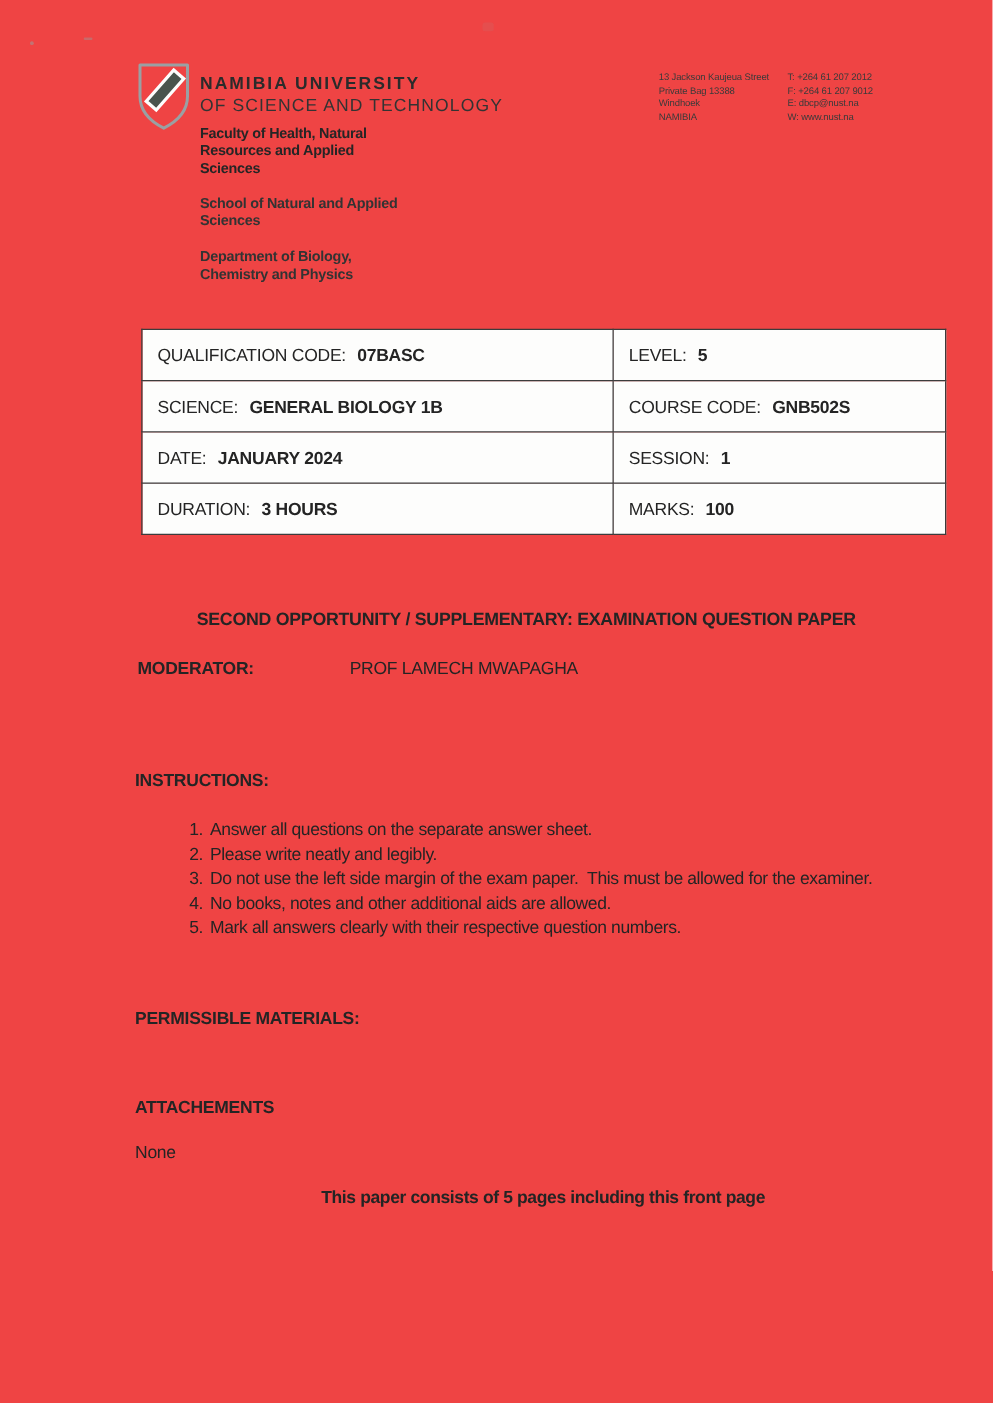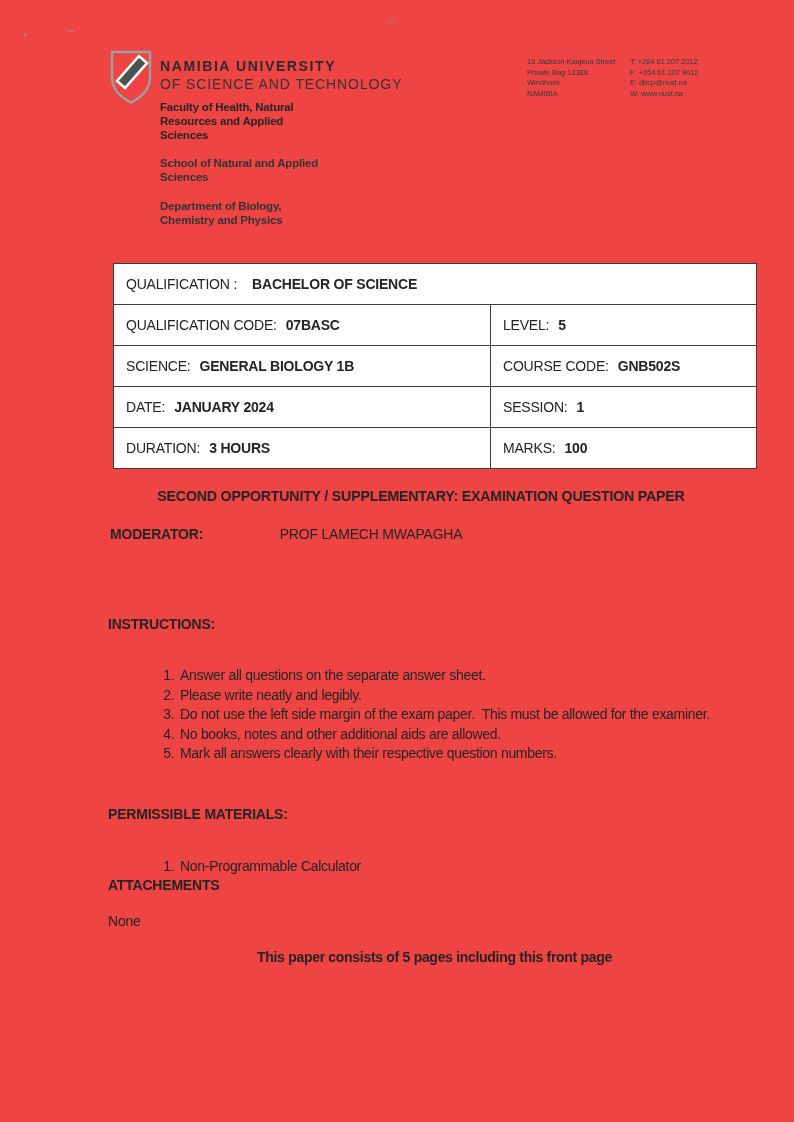--- a/index.html
+++ b/index.html
@@ -60,21 +60,21 @@
     font-size: 14.2px; font-weight: bold; letter-spacing: -0.2px; padding-left: 24px;
   }
 
   .person-row { font-size: 14px; letter-spacing: -0.2px; margin-bottom: 13px; }
   .person-label { display: inline-block; width: 166px; font-weight: bold; }
   .person-name { font-weight: 400; }
 
   .section-heading { font-size: 14px; font-weight: bold; letter-spacing: -0.2px; }
 
   ol.num-list {
-    margin: 16px; padding: 0 0 0 40px;
+    margin: 4px; padding: 0 0 0 40px;
     font-size: 14px; letter-spacing: -0.3px; line-height: 19.5px;
   }
   ol.num-list li { white-space: pre-wrap; margin: 0; padding-left: 2px; }
 
   .plain-text { font-size: 14px; letter-spacing: -0.2px; }
 
   .footer-note {
     width: 643px; text-align: center;
     font-size: 14px; font-weight: bold; letter-spacing: -0.3px;
   }
@@ -118,25 +118,20 @@
 F:  +264 61 207 9012
 E:  dbcp@nust.na
 W: www.nust.na</div>
 
   <table class="exam-table abs" style="left:113px; top:263px;">
     <colgroup>
         <col style="width:377px">
         <col style="width:266px">
       </colgroup>
     <tbody>
-        <tr>
-      <td colspan="2">
-        <span class="lbl">QUALIFICATION :</span><span class="val gap-lg">BACHELOR OF SCIENCE</span>
-      </td>
-    </tr>
     <tr>
       <td>
         <span class="lbl">QUALIFICATION CODE:</span><span class="val">07BASC</span>
       </td>
       <td>
         <span class="lbl">LEVEL:</span><span class="val">5</span>
       </td>
     </tr>
     <tr>
       <td>
@@ -177,22 +172,19 @@
   <div class="abs section-heading" style="left:108px; top:616px;">INSTRUCTIONS:</div>
   <ol class="abs num-list" style="left:122px; top:650px; width:578px;">
     <li>Answer all questions on the separate answer sheet.</li>
     <li>Please write neatly and legibly.</li>
     <li>Do not use the left side margin of the exam paper.  This must be allowed for the examiner.</li>
     <li>No books, notes and other additional aids are allowed.</li>
     <li>Mark all answers clearly with their respective question numbers.</li>
   </ol>
 
   <div class="abs section-heading" style="left:108px; top:806px;">PERMISSIBLE MATERIALS:</div>
-  <ol class="abs num-list" style="left:122px; top:841px; width:578px;">
-    <li>Non-Programmable Calculator</li>
-  </ol>
 
   <div class="abs section-heading" style="left:108px; top:877px;">ATTACHEMENTS</div>
   <div class="abs plain-text" style="left:108px; top:913px;">None</div>
 
   <div class="abs footer-note" style="left:113px; top:949px;">This paper consists of 5 pages including this front page</div>
 
 </div>
 
 </body></html>

